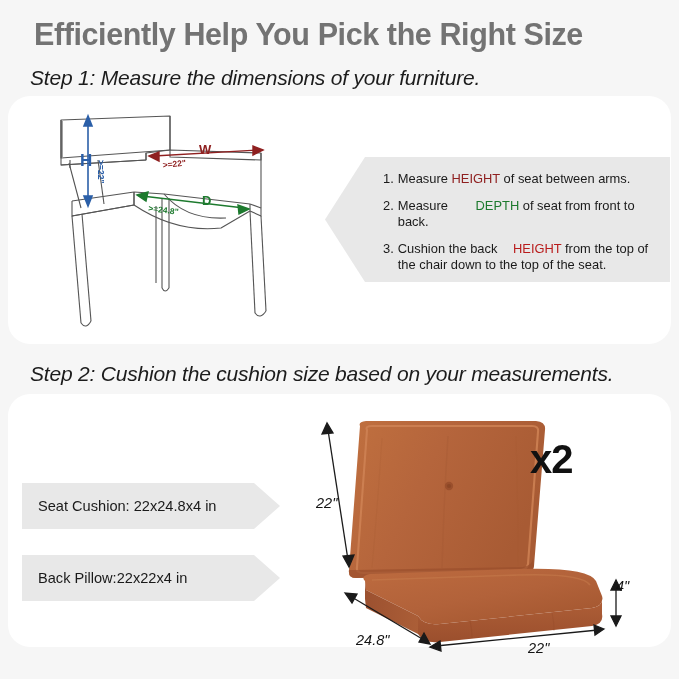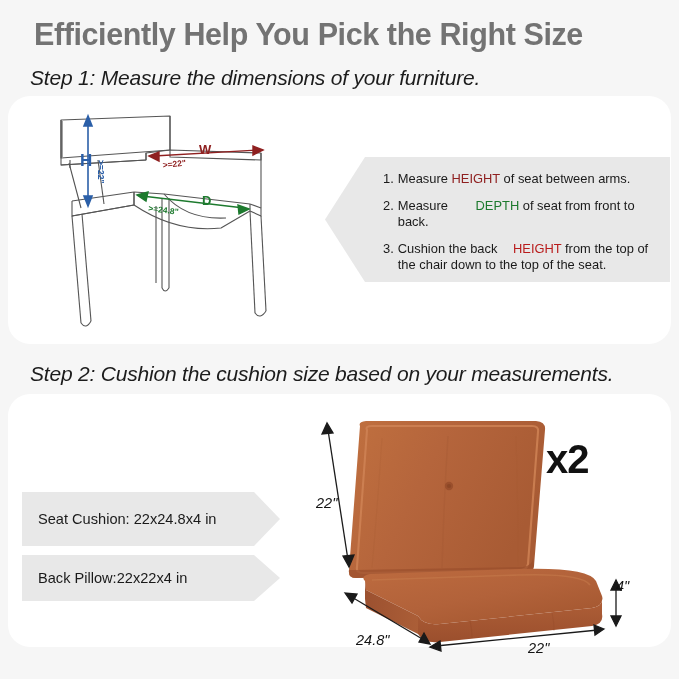--- a/index.html
+++ b/index.html
@@ -117,22 +117,21 @@
     padding-left: 16px;
     font-size: 14.6px;
     color: #1a1a1a;
     white-space: nowrap;
     clip-path: polygon(0 0, calc(100% - 26px) 0, 100% 50%, calc(100% - 26px) 100%, 0 100%);
   }
   #banner-seat {
     left: 22px;
     top: 483px;
     width: 258px;
-    height: 54px;
-    margin-top: 9px;
+    height: 46px;
   }
   #banner-back {
     left: 22px;
     top: 555px;
     width: 258px;
     height: 46px;
   }
 
   
   #cushion-illustration {
@@ -145,21 +144,20 @@
   #cushion-illustration svg { display: block; }
 
   .x2-label {
     position: absolute;
     left: 530px;
     top: 437px;
     font-size: 40px;
     font-weight: bold;
     color: #111111;
     letter-spacing: -1px;
-    margin-left: 16px;
   }
 
   .dim-label {
     position: absolute;
     font-style: italic;
     font-size: 14.5px;
     color: #141414;
     white-space: nowrap;
   }
   #dim-height { left: 316px; top: 495px; }

